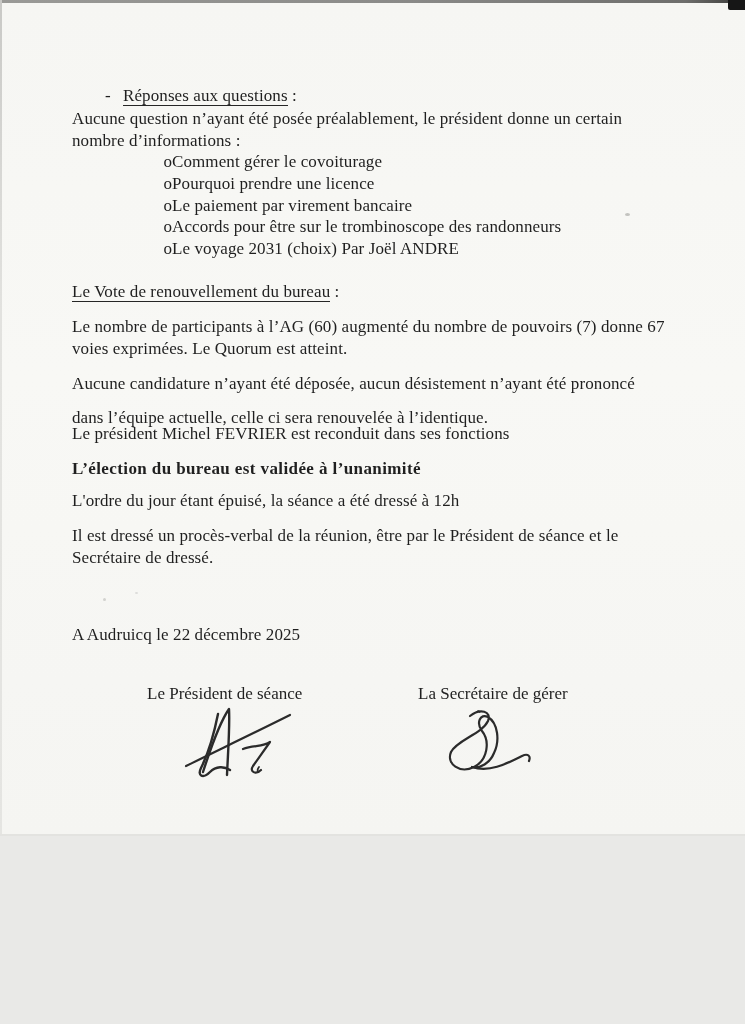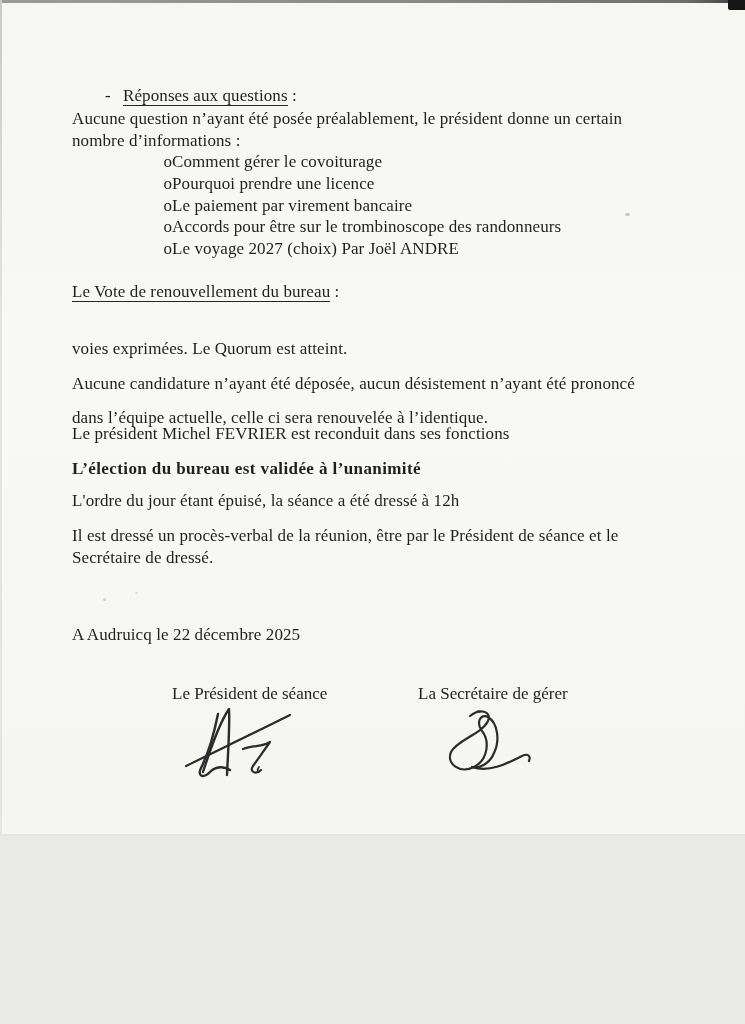--- a/index.html
+++ b/index.html
@@ -82,41 +82,42 @@
 
   <div class="line" style="top:85px; left:105px;"><span class="dash">-</span><span class="underlined">Réponses aux questions</span><span> :</span></div>
 
   <div class="line" style="top:108px;">Aucune question n’ayant été posée préalablement, le président donne un certain</div>
   <div class="line" style="top:130px;">nombre d’informations :</div>
 
   <div class="line list-line" style="top:151px;"><span class="list-marker">o</span><span>Comment gérer le covoiturage</span></div>
   <div class="line list-line" style="top:173px;"><span class="list-marker">o</span><span>Pourquoi prendre une licence</span></div>
   <div class="line list-line" style="top:195px;"><span class="list-marker">o</span><span>Le paiement par virement bancaire</span></div>
   <div class="line list-line" style="top:216px;"><span class="list-marker">o</span><span>Accords pour être sur le trombinoscope des randonneurs</span></div>
-  <div class="line list-line" style="top:238px;"><span class="list-marker">o</span><span>Le voyage 2027 (choix) Par Joël ANDRE</span></div>
+  <div class="line list-line" style="top:238px;"><span class="list-marker">o</span><span>Le voyage 2031 (choix) Par Joël ANDRE</span></div>
 
   <div class="line" style="top:281px;"><span class="underlined">Le Vote de renouvellement du bureau</span><span> :</span></div>
 
+  <div class="line" style="top:316px;">Le nombre de participants à l’AG (60) augmenté du nombre de pouvoirs (7) donne 67</div>
   <div class="line" style="top:338px;">voies exprimées. Le Quorum est atteint.</div>
 
   <div class="line" style="top:373px;">Aucune candidature n’ayant été déposée, aucun désistement n’ayant été prononcé</div>
   <div class="line" style="top:407px;">dans l’équipe actuelle, celle ci sera renouvelée à l’identique.</div>
 
   <div class="line" style="top:423px;">Le président Michel FEVRIER est reconduit dans ses fonctions</div>
 
   <div class="line bold" style="top:458px;">L’élection du bureau est validée à l’unanimité</div>
 
   <div class="line" style="top:490px;">L'ordre du jour étant épuisé, la séance a été dressé à 12h</div>
 
   <div class="line" style="top:525px;">Il est dressé un procès-verbal de la réunion, être par le Président de séance et le</div>
   <div class="line" style="top:547px;">Secrétaire de dressé.</div>
 
   <div class="line" style="top:616px;margin-top:8px;">A Audruicq le 22 décembre 2025</div>
 
-  <div class="sig-label" style="top:683px; left:172px;">Le Président de séance</div>
+  <div class="sig-label" style="top:683px; left:147px;">Le Président de séance</div>
   <div class="sig-label" style="top:683px; left:418px;">La Secrétaire de gérer</div>
 
   <svg class="signature" style="top:702px; left:172px;" width="130" height="85" viewBox="0 0 130 85" aria-hidden="true">
     <path d="M14,64 C38,52 76,34 118,13" stroke-width="2.2"></path>
     <path d="M46,12 C42,32 36,52 29,66 C25,74 31,77 38,70 C44,64 52,64 58,68" stroke-width="2.4"></path>
     <path d="M31,70 C40,42 50,17 57,7 C58,24 56,50 55,73" stroke-width="2.4"></path>
     <path d="M71,47 C81,43 91,45 98,40 L81,64 C77,70 84,73 89,68" stroke-width="2.2"></path>
     <path d="M87,65 C85.5,67 85,69 86.5,70" stroke-width="1.8"></path>
   </svg>
 

